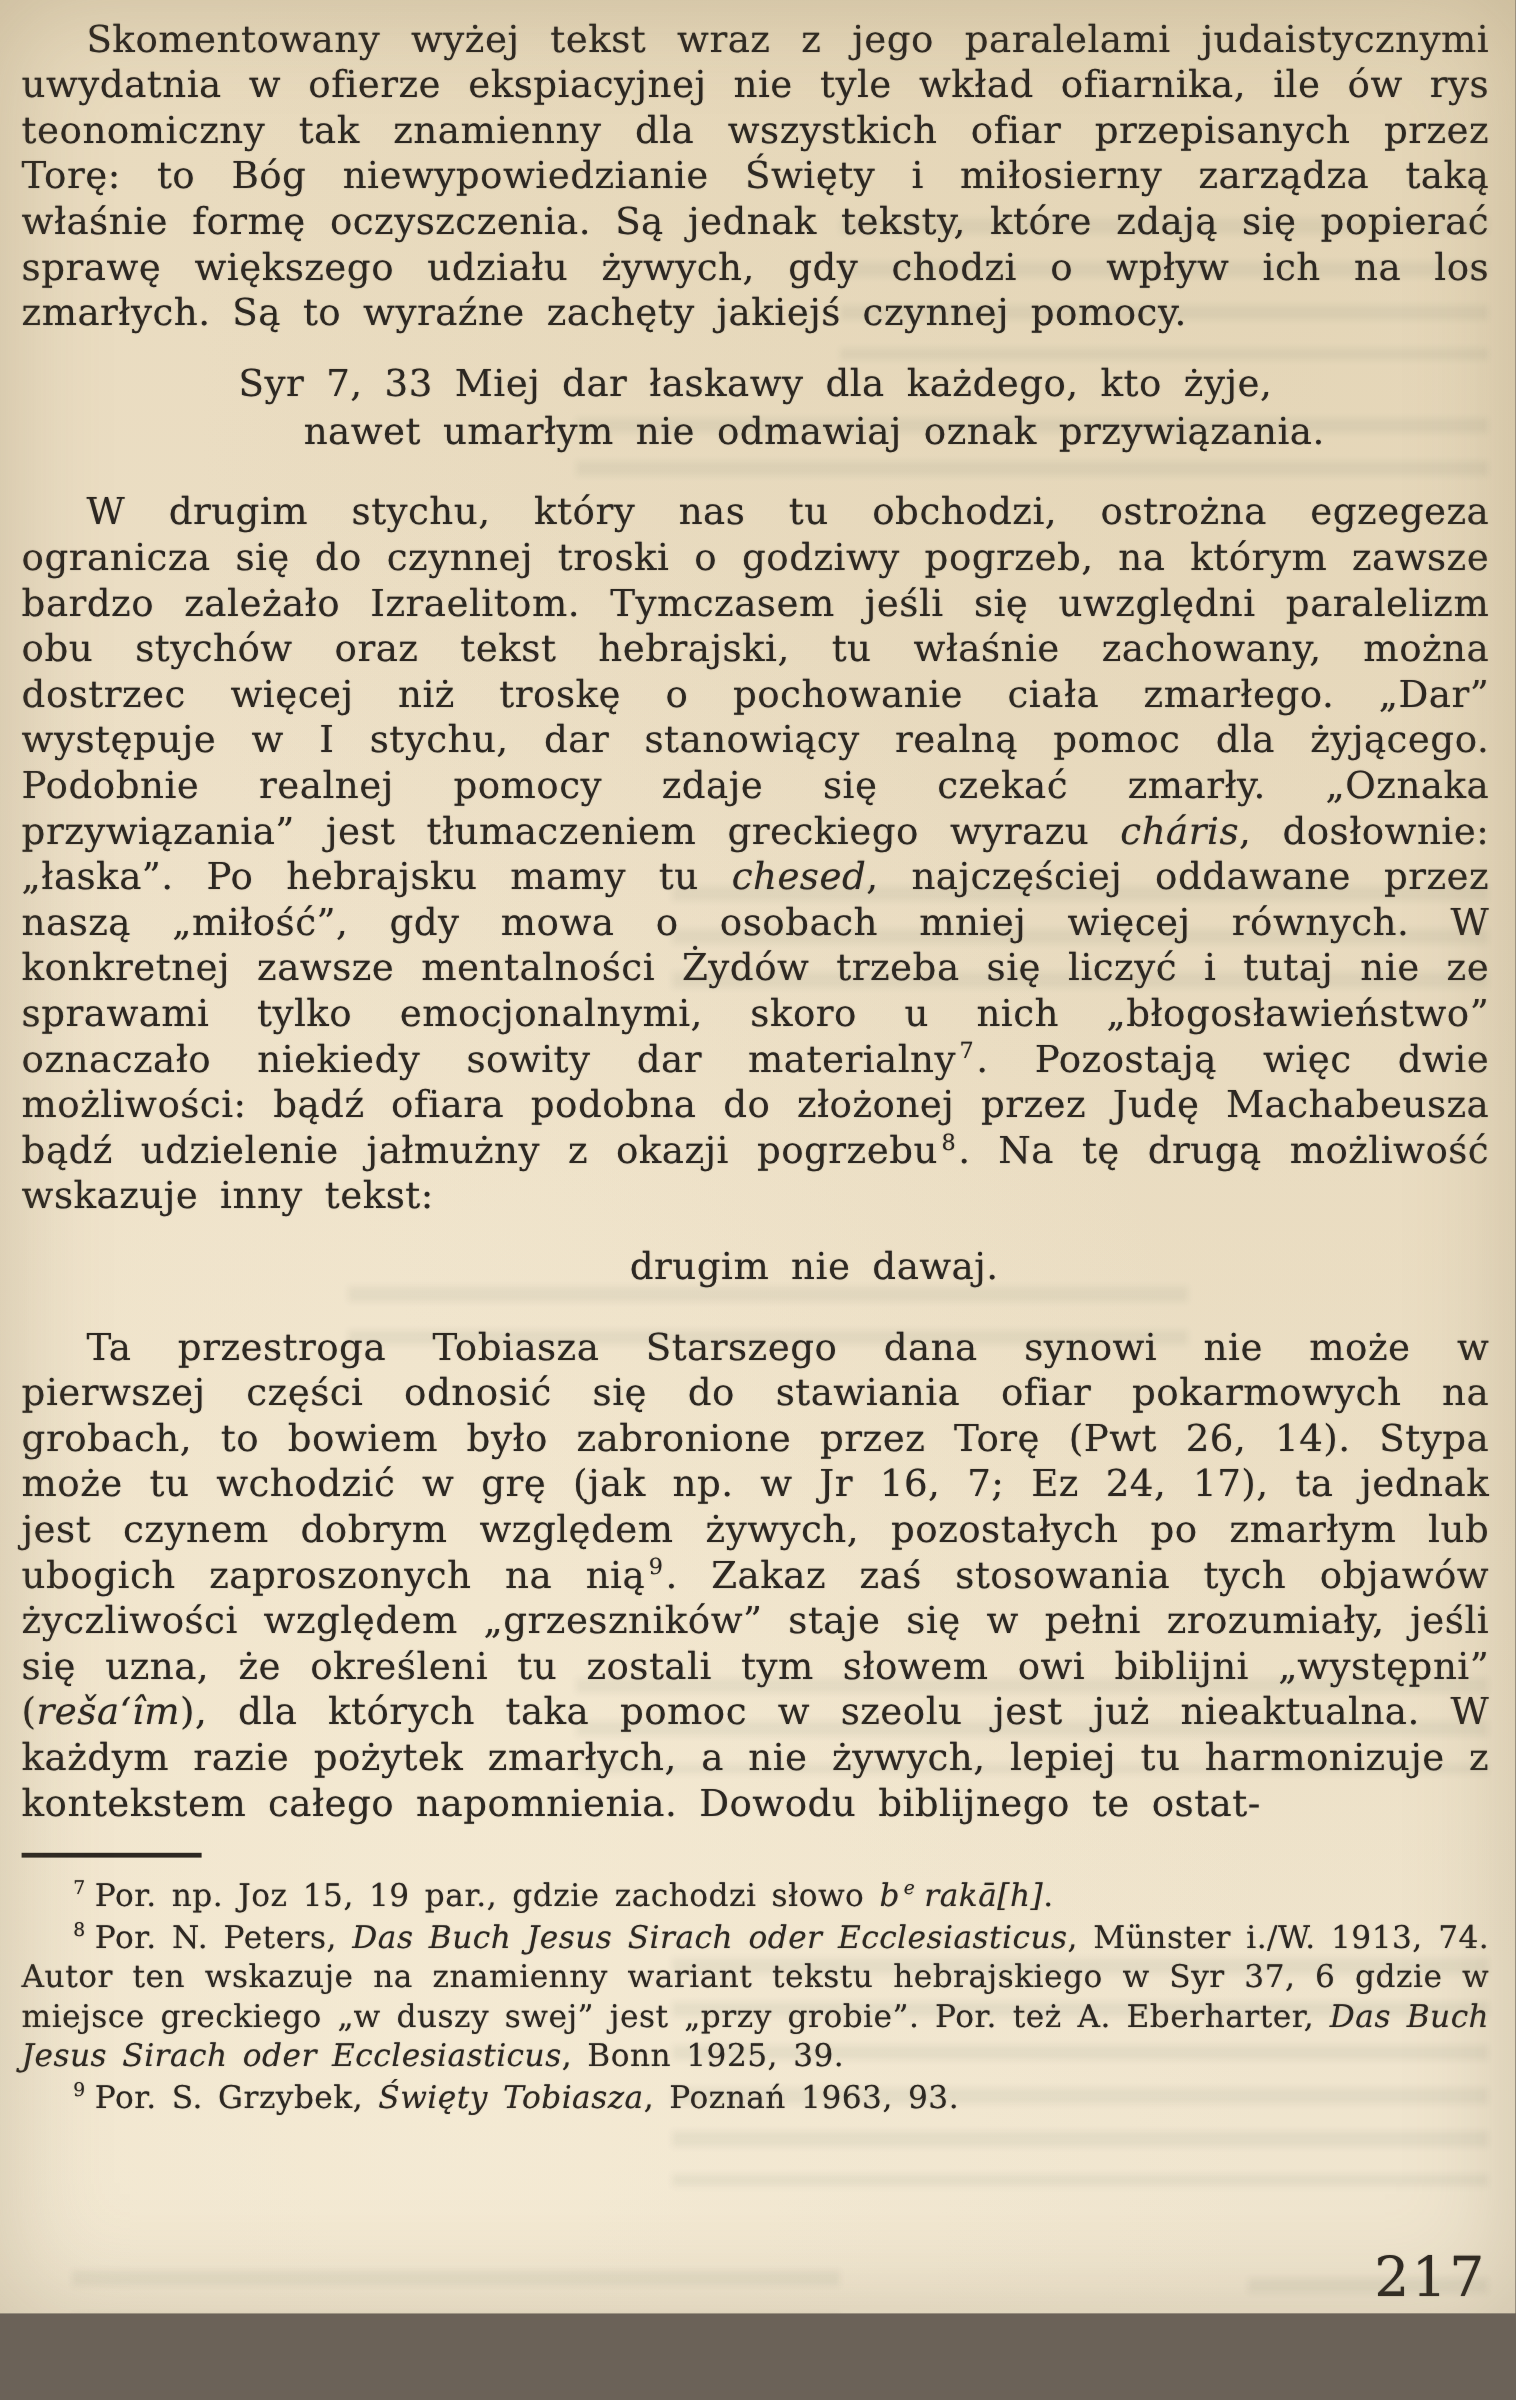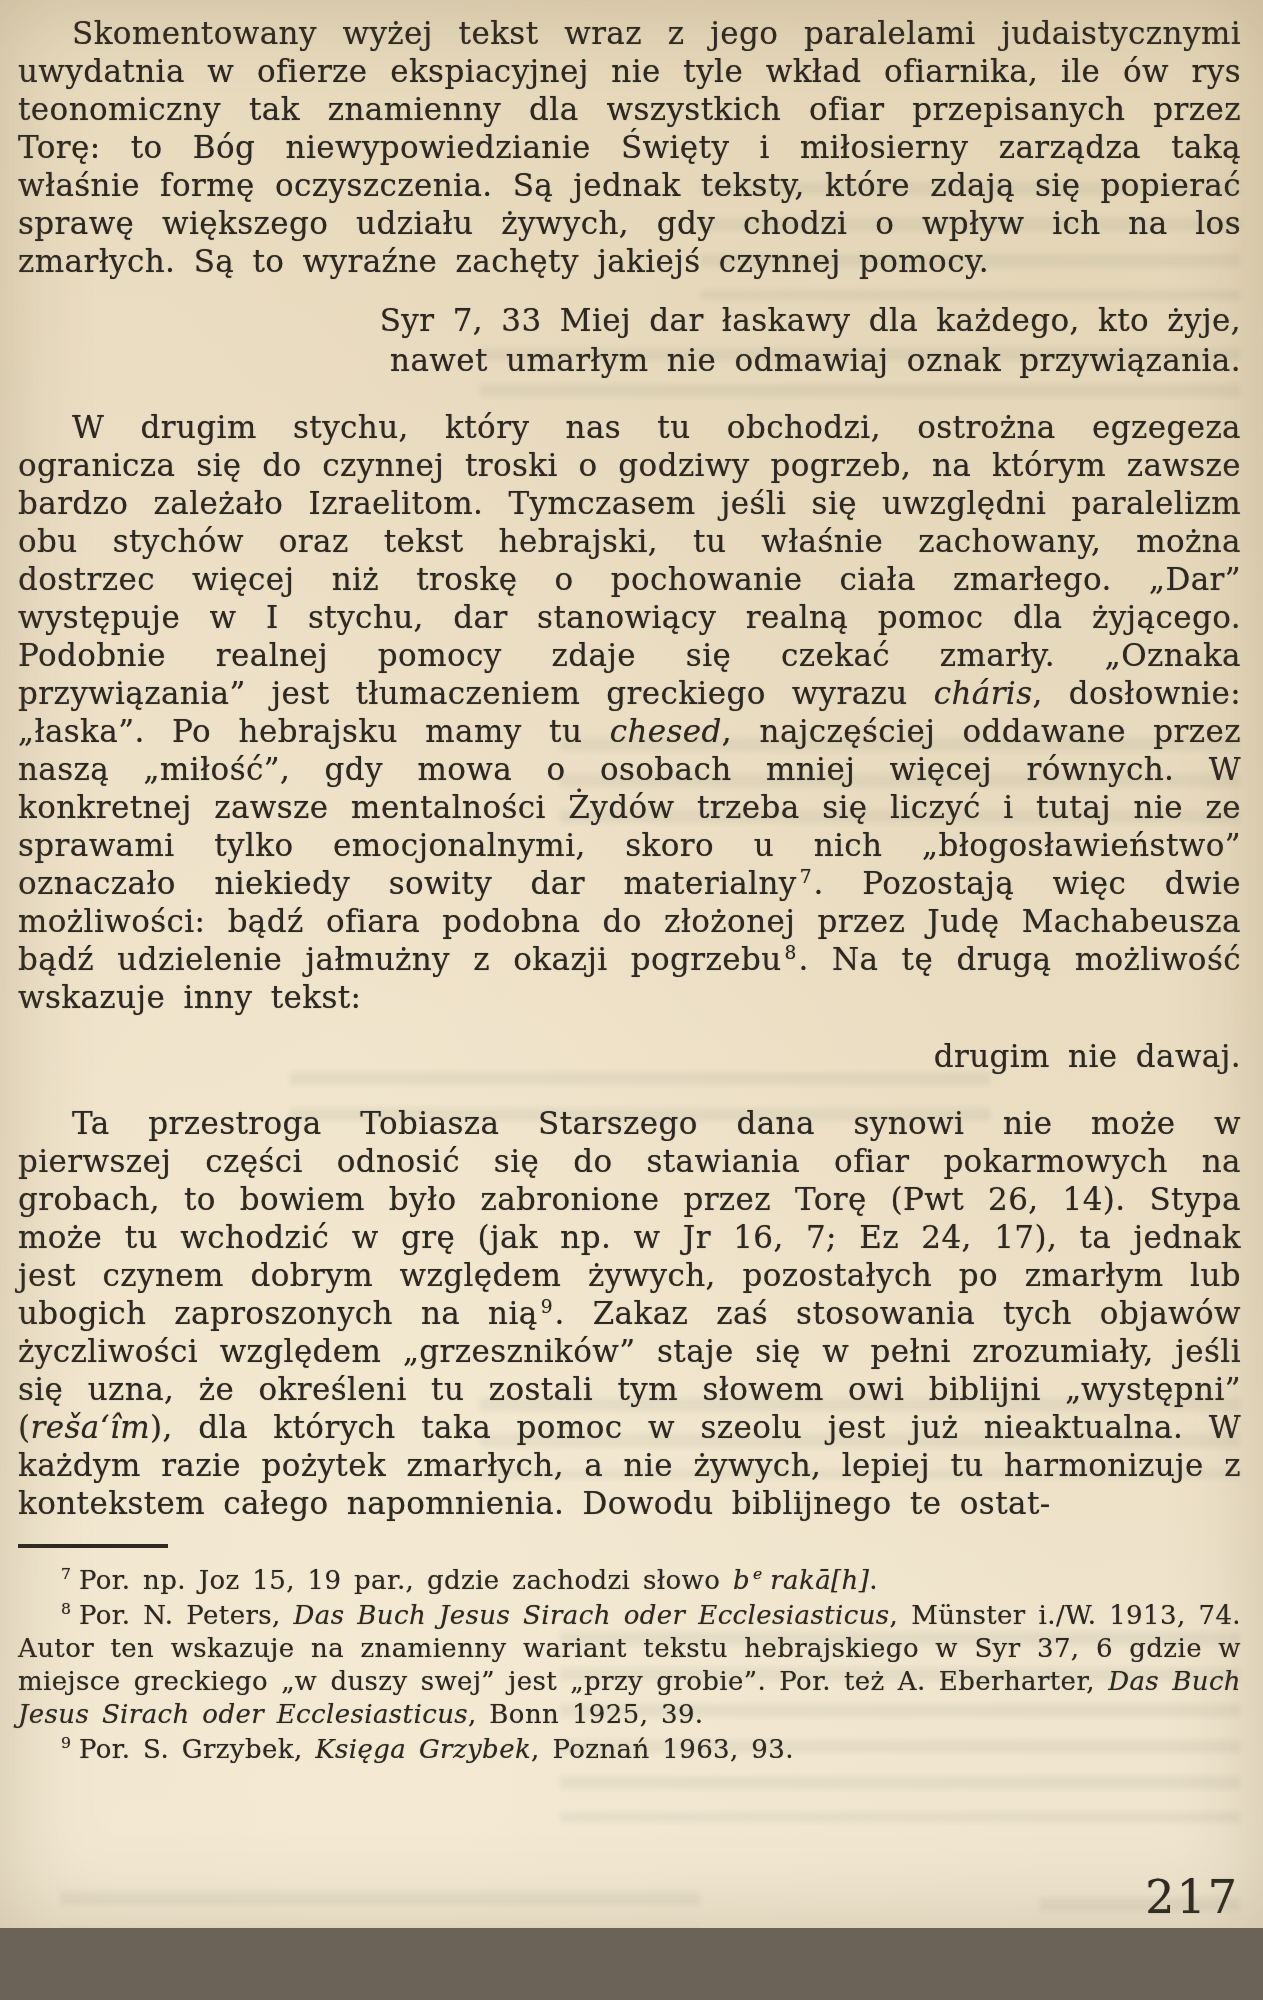--- a/index.html
+++ b/index.html
@@ -33,21 +33,21 @@
     line-height: 38px;
     letter-spacing: 0.4px;
     word-spacing: 8px;
     text-shadow: 0 0 1px rgba(45,40,34,0.55);
   }
 
   p.para { margin: 0 0 18px 0; }
   p.para.indent { text-indent: 54px; }
   p.para:last-of-type { margin-bottom: 0; }
 
-  .quote { margin: 20px 0 28px 0; text-align: right; line-height: 40px; }
+  .quote { margin: 20px 0 28px 0; text-align: center; line-height: 40px; }
   .quote-line { white-space: nowrap; }
   .quote-line.cont { padding-left: 98px; }
 
   .it { font-style: italic; }
 
   sup.fnmark {
     font-size: 0.60em;
     vertical-align: super;
     line-height: 0;
     letter-spacing: 0;
@@ -125,18 +125,18 @@
         </div>
         <p class="para indent"><span>Ta przestroga Tobiasza Starszego dana synowi nie może w pierwszej części odnosić się do stawiania ofiar pokarmowych na grobach, to bowiem było zabronione przez Torę (Pwt 26, 14). Stypa może tu wchodzić w grę (jak np. w Jr 16, 7; Ez 24, 17), ta jednak jest czynem dobrym względem żywych, pozostałych po zmarłym lub ubogich zaproszonych na nią</span><sup class="fnmark">9</sup><span>. Zakaz zaś stosowania tych objawów życzliwości względem „grzeszników” staje się w pełni zrozumiały, jeśli się uzna, że określeni tu zostali tym słowem owi biblijni „występni” (</span><span class="it">reša‘îm</span><span>), dla których taka pomoc w szeolu jest już nieaktualna. W każdym razie pożytek zmarłych, a nie żywych, lepiej tu harmonizuje z kontekstem całego napomnienia. Dowodu biblijnego te ostat-</span></p>
       </div>
 
     <hr class="footnote-rule">
 
     <div class="footnotes">
 
     <p class="footnote"><sup class="fnmark">7</sup><span>Por. np. Joz 15, 19 par., gdzie zachodzi słowo </span><span class="it">b</span><sup class="fnmark it">e</sup><span class="it">rakā[h]</span><span>.</span></p>
         <p class="footnote"><sup class="fnmark">8</sup><span>Por. N. Peters, </span><span class="it">Das Buch Jesus Sirach oder Ecclesiasticus</span><span>, Münster i./W. 1913, 74. Autor ten wskazuje na znamienny wariant tekstu hebrajskiego w Syr 37, 6 gdzie w miejsce greckiego „w duszy swej” jest „przy grobie”. Por. też A. Eberharter, </span><span class="it">Das Buch Jesus Sirach oder Ecclesiasticus</span><span>, Bonn 1925, 39.</span></p>
-        <p class="footnote"><sup class="fnmark">9</sup><span>Por. S. Grzybek, </span><span class="it">Księga Grzybek</span><span>, Poznań 1963, 93.</span></p>
+        <p class="footnote"><sup class="fnmark">9</sup><span>Por. S. Grzybek, </span><span class="it">Święty Tobiasza</span><span>, Poznań 1963, 93.</span></p>
       </div>
   </div>
 
   <div class="page-number">217</div>
 </div>
 
 </body></html>

